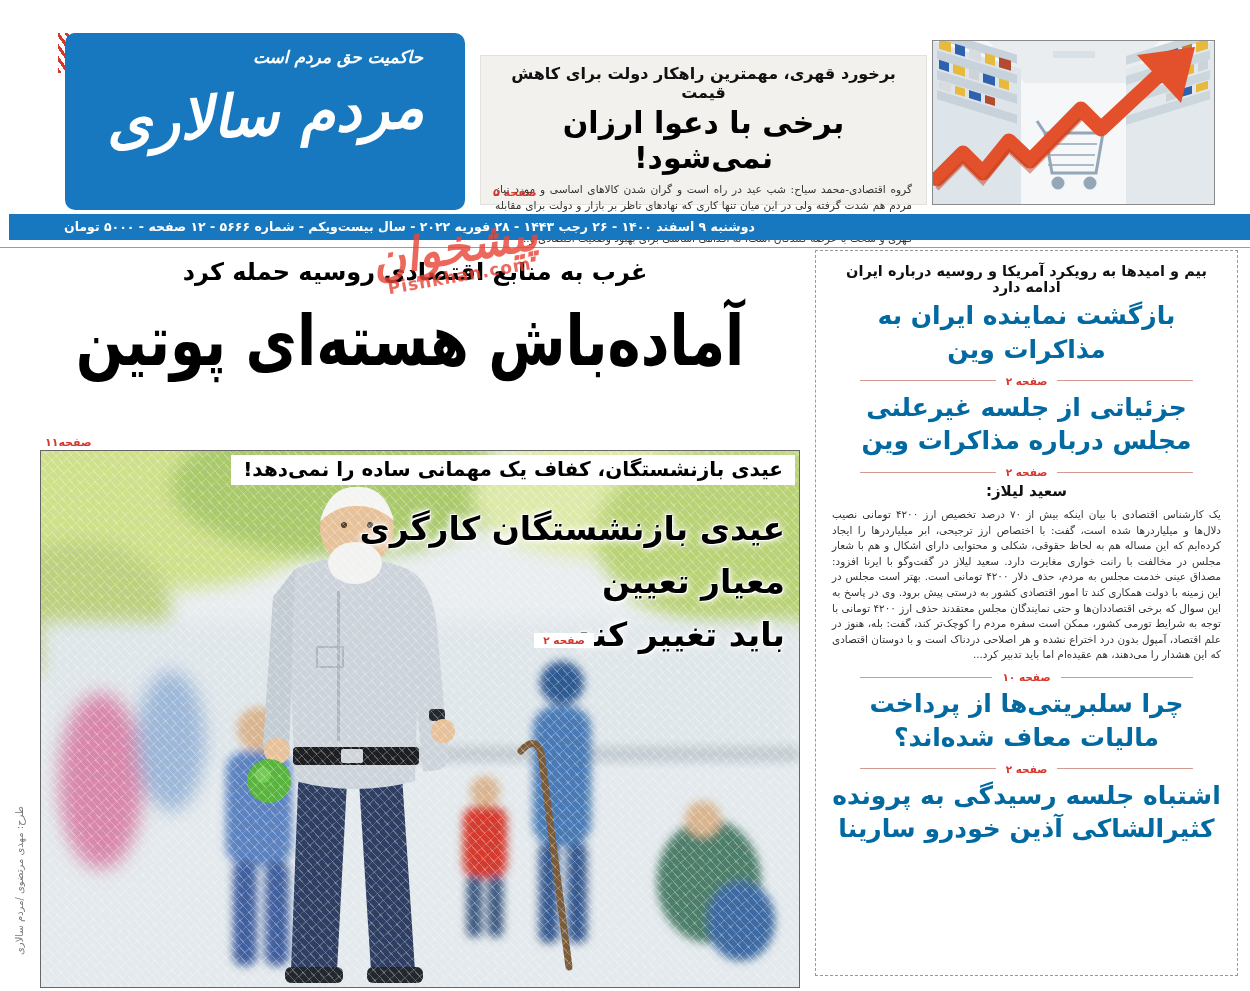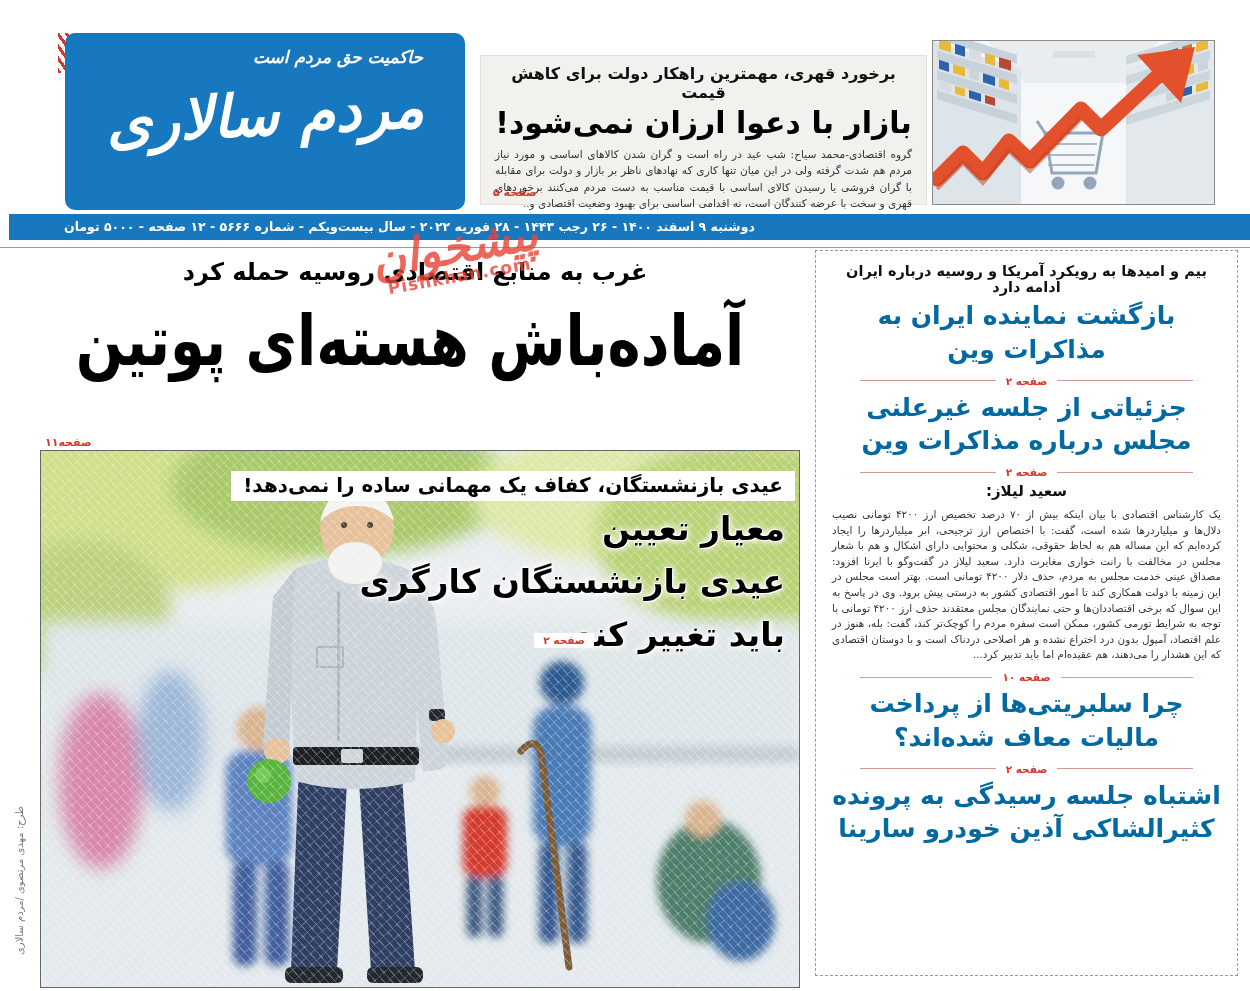--- a/index.html
+++ b/index.html
@@ -41,21 +41,21 @@
     font-size:56px; font-weight:bold; color:#000; letter-spacing:-1px; transform:scaleY(1.25); transform-origin:top center; }
   .lead-pref { position:absolute; left:45px; top:436px; color:#d6372c; font-size:11px; font-weight:bold; }
 
   
   .photo { position:absolute; left:40px; top:450px; width:760px; height:538px;
     border:1px solid #666; overflow:hidden; background:#e9edf0; }
   .photo .hatch { position:absolute; inset:0; pointer-events:none;
     background:
       repeating-linear-gradient(48deg, rgba(255,255,255,.28) 0 1px, transparent 1px 6px),
       repeating-linear-gradient(-42deg, rgba(255,255,255,.18) 0 1px, transparent 1px 9px); }
-  .photo-strip { position:absolute; top:20px; right:4px; background:#fff; padding:2px 12px 4px;
+  .photo-strip { position:absolute; top:4px; right:4px; background:#fff; padding:2px 12px 4px;
     font-size:20px; font-weight:bold; color:#000; }
   .photo-headline { position:absolute; top:52px; right:14px; text-align:right; color:#000;
     font-size:33px; font-weight:bold; line-height:1.6;
     text-shadow:0 0 6px #fff, 0 0 10px #fff, 1px 1px 0 #fff, -1px -1px 0 #fff; }
   .photo-pref { position:absolute; top:182px; right:205px; background:#fff; color:#d6372c;
     font-size:10.5px; font-weight:bold; padding:1px 9px 2px; }
   .credit { position:absolute; left:14px; top:955px; transform:rotate(-90deg); transform-origin:0 0;
     font-size:10px; color:#777; white-space:nowrap; }
 
   
@@ -81,21 +81,21 @@
 <div class="page">
 
   <div class="corner-stripes"></div>
   <div class="masthead-box">
     <div class="masthead-slogan">حاکمیت حق مردم است</div>
     <div class="masthead-title">مردم سالاری</div>
   </div>
 
   <div class="top-story">
     <div class="kicker">برخورد قهری، مهمترین راهکار دولت برای کاهش قیمت</div>
-    <div class="title">بازار با دعوا ارزان نمی‌شود!</div>
+    <div class="title">برخی با دعوا ارزان نمی‌شود!</div>
     <div class="body">گروه اقتصادی-محمد سیاح: شب عید در راه است و گران شدن کالاهای اساسی و مورد نیاز مردم هم شدت گرفته ولی در این میان تنها کاری که نهادهای ناظر بر بازار و دولت برای مقابله با گران فروشی یا رسیدن کالای اساسی با قیمت مناسب به دست مردم می‌کنند برخوردهای قهری و سخت با عرضه کنندگان است، نه اقدامی اساسی برای بهبود وضعیت اقتصادی و..</div>
     <div class="pref">صفحه ۵</div>
   </div>
 
   <div class="market">
     <svg width="281" height="163" viewBox="0 0 281 163">
       <rect width="281" height="163" fill="#f5f7f9"></rect>
       <polygon points="55,0 226,0 192,42 92,42" fill="#e9edf0"></polygon>
       <rect x="120" y="10" width="42" height="7" fill="#d9e0e6"></rect>
 
@@ -245,22 +245,22 @@
         <circle cx="316" cy="78" r="37" fill="#e7c199"></circle>
         <path d="M279,70 q10,-36 37,-34 q28,-2 37,34 q-18,-16 -37,-15 q-19,-1 -37,15 z" fill="#f4f4f2"></path>
         <ellipse cx="314" cy="112" rx="27" ry="21" fill="#f2f2f0"></ellipse>
         <circle cx="303" cy="74" r="3" fill="#4a3d30"></circle>
         <circle cx="329" cy="74" r="3" fill="#4a3d30"></circle>
       </g>
     </svg>
     <div class="hatch"></div>
     <div class="photo-strip">عیدی بازنشستگان، کفاف یک مهمانی ساده را نمی‌دهد!</div>
     <div class="photo-headline">
+      <div>عیدی بازنشستگان کارگری</div>
       <div>معیار تعیین</div>
-      <div>عیدی بازنشستگان کارگری</div>
       <div>باید تغییر کند</div>
     </div>
     <div class="photo-pref">صفحه ۲</div>
   </div>
   <div class="credit">طرح: مهدی مرتضوی /مردم سالاری</div>
 
   <div class="rcol">
 
     <div>
       <div class="rc-kicker">بیم و امیدها به رویکرد آمریکا و روسیه درباره ایران ادامه دارد</div>

